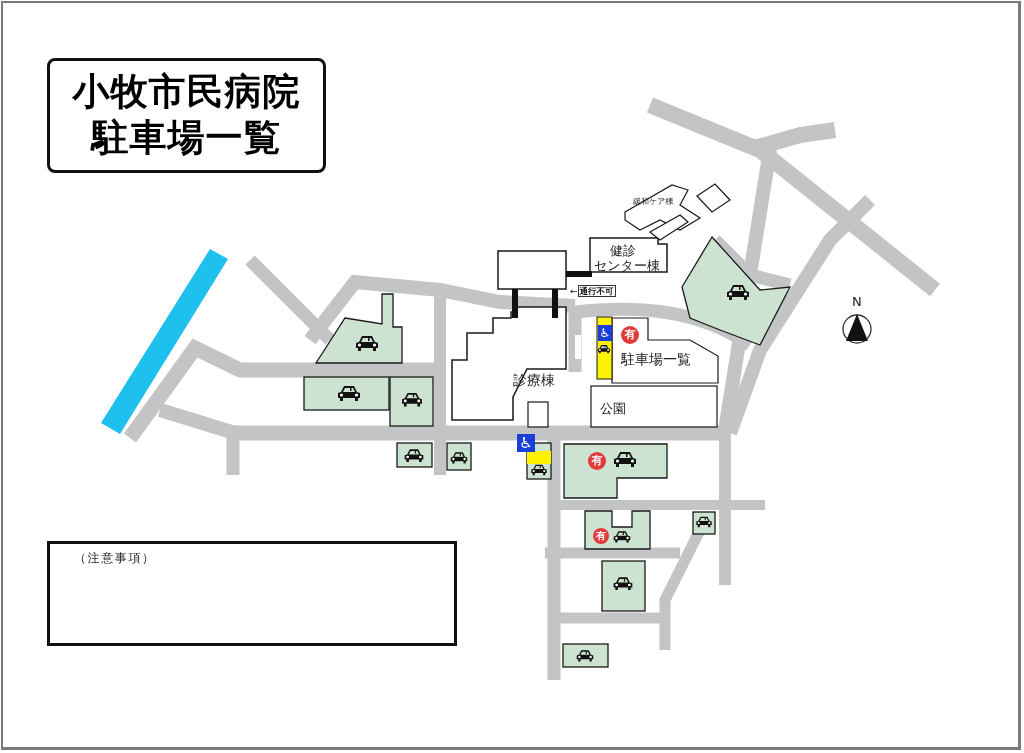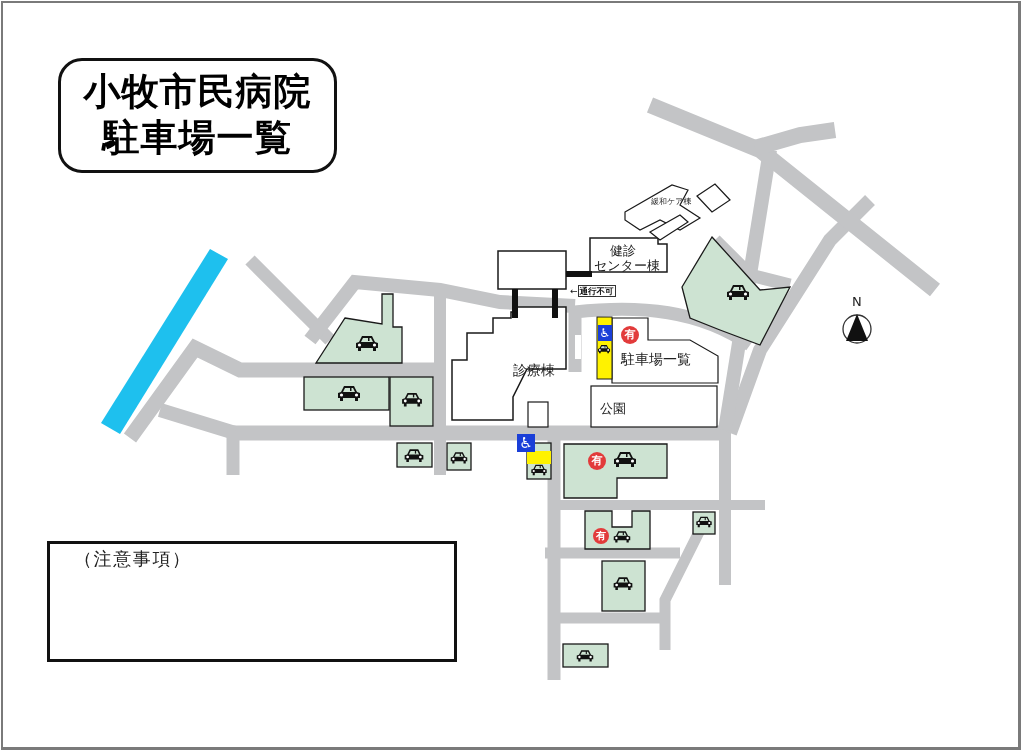--- a/index.html
+++ b/index.html
@@ -2,28 +2,28 @@
 <html><head>
 <meta charset="utf-8">
 <style>
   html, body { margin: 0; padding: 0; background: #ffffff; }
   body { width: 1024px; height: 753px; position: relative; overflow: hidden;
          font-family: "DejaVu Sans", "Liberation Sans", sans-serif; }
   .frame { position: absolute; left: 1px; top: 1px; width: 1020px; height: 749px;
            border: 2px solid #7a7a7a; box-sizing: border-box; border-right-width: 3px; border-bottom-width: 3px; }
   svg.map { position: absolute; left: 0; top: 0; }
   .title-box { position: absolute; left: 47px; top: 58px; width: 279px; height: 115px;
-               border: 3px solid #111; border-radius: 24px; box-sizing: border-box; background: #fff;
-               text-align: center; margin-left: 11px; }
+               border: 3px solid #111; border-radius: 8px; box-sizing: border-box; background: #fff;
+               text-align: center; }
   .title-line { display: block; font-weight: bold; font-size: 37px; line-height: 46px; color: #000;
                 letter-spacing: 1px; }
   .title-line.l1 { margin-top: 8px; }
-  .notice-box { position: absolute; left: 47px; top: 541px; width: 410px; height: 121px;
+  .notice-box { position: absolute; left: 47px; top: 541px; width: 410px; height: 105px;
                 border: 3px solid #111; box-sizing: border-box; background: #fff;
-                padding: 5px 6px 0 10px; font-size: 18px; line-height: 19px; color: #222;
+                padding: 5px 6px 0 10px; font-size: 12px; line-height: 19px; color: #222;
                 letter-spacing: 1.6px; }
   .notice-box .heading { display: block; padding-left: 14px; }
   .notice-box .p1 { display: block; text-indent: 14px; }
   .notice-box .p2 { display: block; text-indent: 14px; }
   .label { position: absolute; color: #222; white-space: nowrap; }
   .bldg-label { font-size: 14px; }
   .small-label { font-size: 8px; }
   .no-entry { position: absolute; left: 570px; top: 286px; font-size: 9px; color: #111; white-space: nowrap; }
   .no-entry .box { border: 1px solid #333; padding: 0 1px; font-weight: bold; font-size: 8.5px; }
   .accessible-badge { position: absolute; width: 18px; height: 18px; background: #1a3fd8; color: #fff;
@@ -139,24 +139,24 @@
     <circle cx="857" cy="329" r="14" fill="#fff" stroke="#333" stroke-width="1.3"></circle>
     <polygon points="857,314 846,341 868,341" fill="#111"></polygon>
   </g>
 </svg>
 
 <div class="title-box">
   <span class="title-line l1">小牧市民病院</span>
   <span class="title-line">駐車場一覧</span>
 </div>
 
-<span class="label bldg-label" style="left:481px;top:362px;padding-left:32px;">診療棟</span>
+<span class="label bldg-label" style="left:481px;top:372px;padding-left:32px;">診療棟</span>
 <span class="label bldg-label" style="left:610px;top:242px;font-size:13px;text-align:center;">健診</span>
 <span class="label bldg-label" style="left:594px;top:257px;font-size:13px;">センター棟</span>
-<span class="label small-label" style="left:651px;top:196px;">緩和ケア棟</span>
+<span class="label small-label" style="left:633px;top:196px;">緩和ケア棟</span>
 <span class="label bldg-label" style="left:621px;top:351px;">駐車場一覧</span>
 <span class="label bldg-label" style="left:600px;top:400px;font-size:13px;">公園</span>
 
 <div class="no-entry">
   <span>←</span><span class="box">通行不可</span>
 </div>
 
 <div class="accessible-badge" style="left:598px;top:325px;width:14px;height:16px;font-size:12px;line-height:16px;">♿</div>
 <div class="accessible-badge" style="left:517px;top:434px;">♿</div>
 

